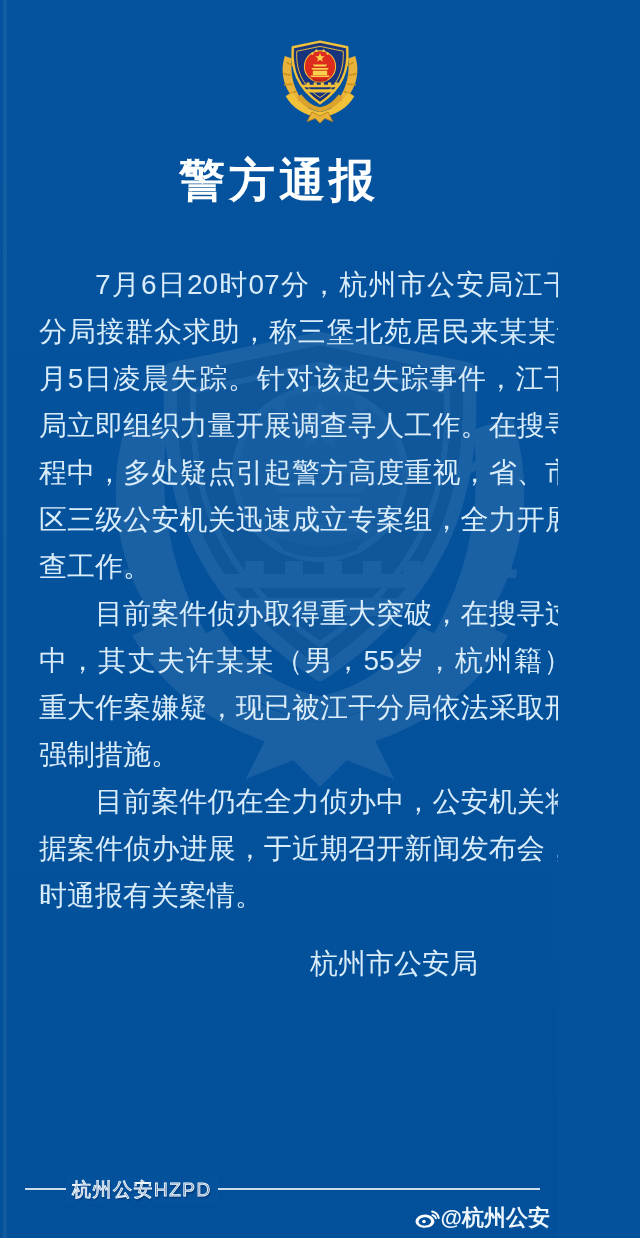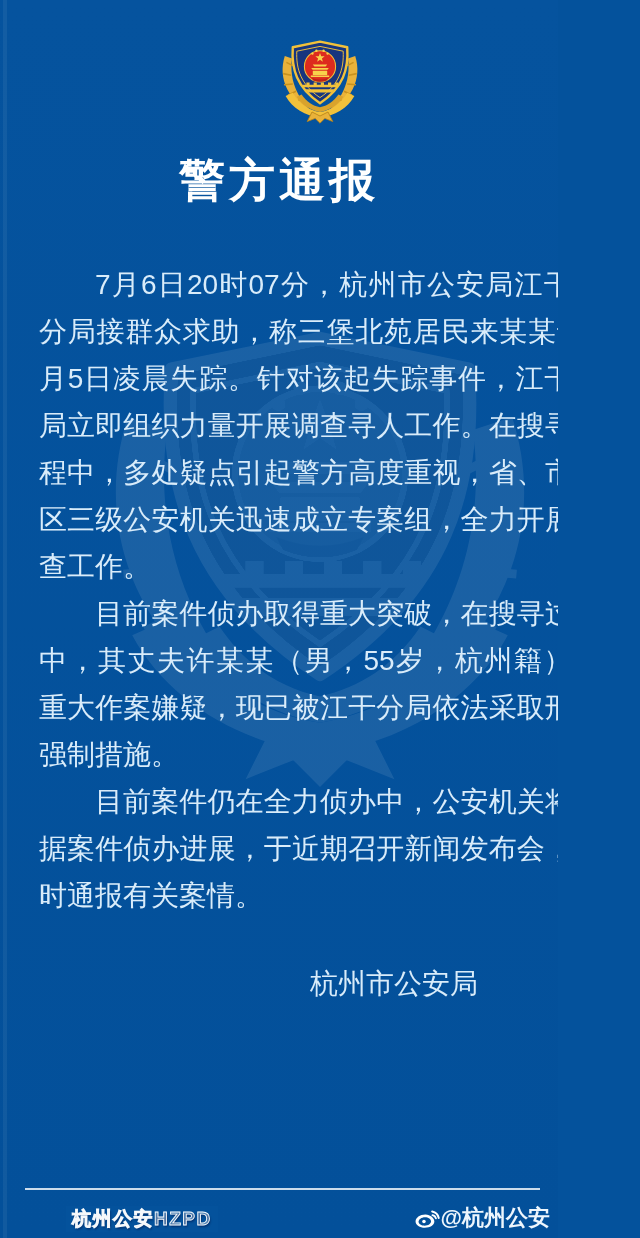--- a/index.html
+++ b/index.html
@@ -30,37 +30,36 @@
     pointer-events:none;
   }
   .watermark svg { width:100%; height:100%; display:block; }
   .body-text {
     position:absolute; left:39px; top:261px; width:562px;
     font-size:28px; line-height:47px; color:#d9ecfa;
     text-align:justify;
   }
   .body-text p { margin:0; text-indent:2em; }
   .signature {
-    position:absolute; right:80px; top:961px;
+    position:absolute; right:80px; top:941px;
     text-align:right; font-size:28px; line-height:46px;
     color:#d9ecfa;
   }
   .footer-line {
     position:absolute; left:25px; right:18px; top:1188px;
     border-top:2px solid rgba(255,255,255,.8);
   }
   .footer-brand {
     position:absolute; left:66px; top:1177px;
     padding:0 6px; background:#04529c;
-    font-size:19px; font-weight:bold; letter-spacing:1.5px;
+    font-size:19px; font-weight:normal; letter-spacing:1.5px;
     color:rgba(255,255,255,.30);
     -webkit-text-stroke:0.9px rgba(255,255,255,.95);
     text-shadow:1px 2px 2px rgba(0,0,50,.4);
     white-space:nowrap;
-    margin-top:29px;
   }
   .weibo {
     position:absolute; right:8px; top:1203px;
     display:flex; align-items:center; 
     color:#eef6fd; font-size:22px; font-weight:bold;
     white-space:nowrap;
   }
   .weibo-icon { width:27px; height:25px; display:inline-block; }
   .weibo-icon svg { width:100%; height:100%; display:block; }
 </style>

